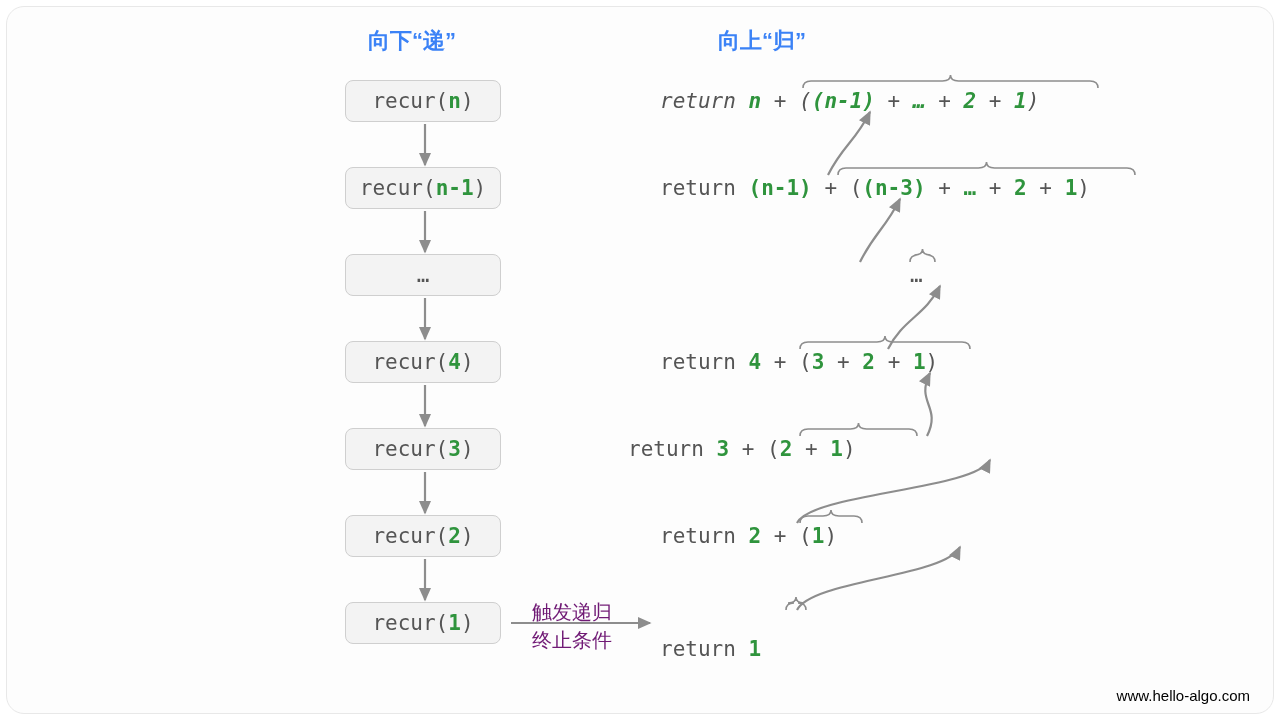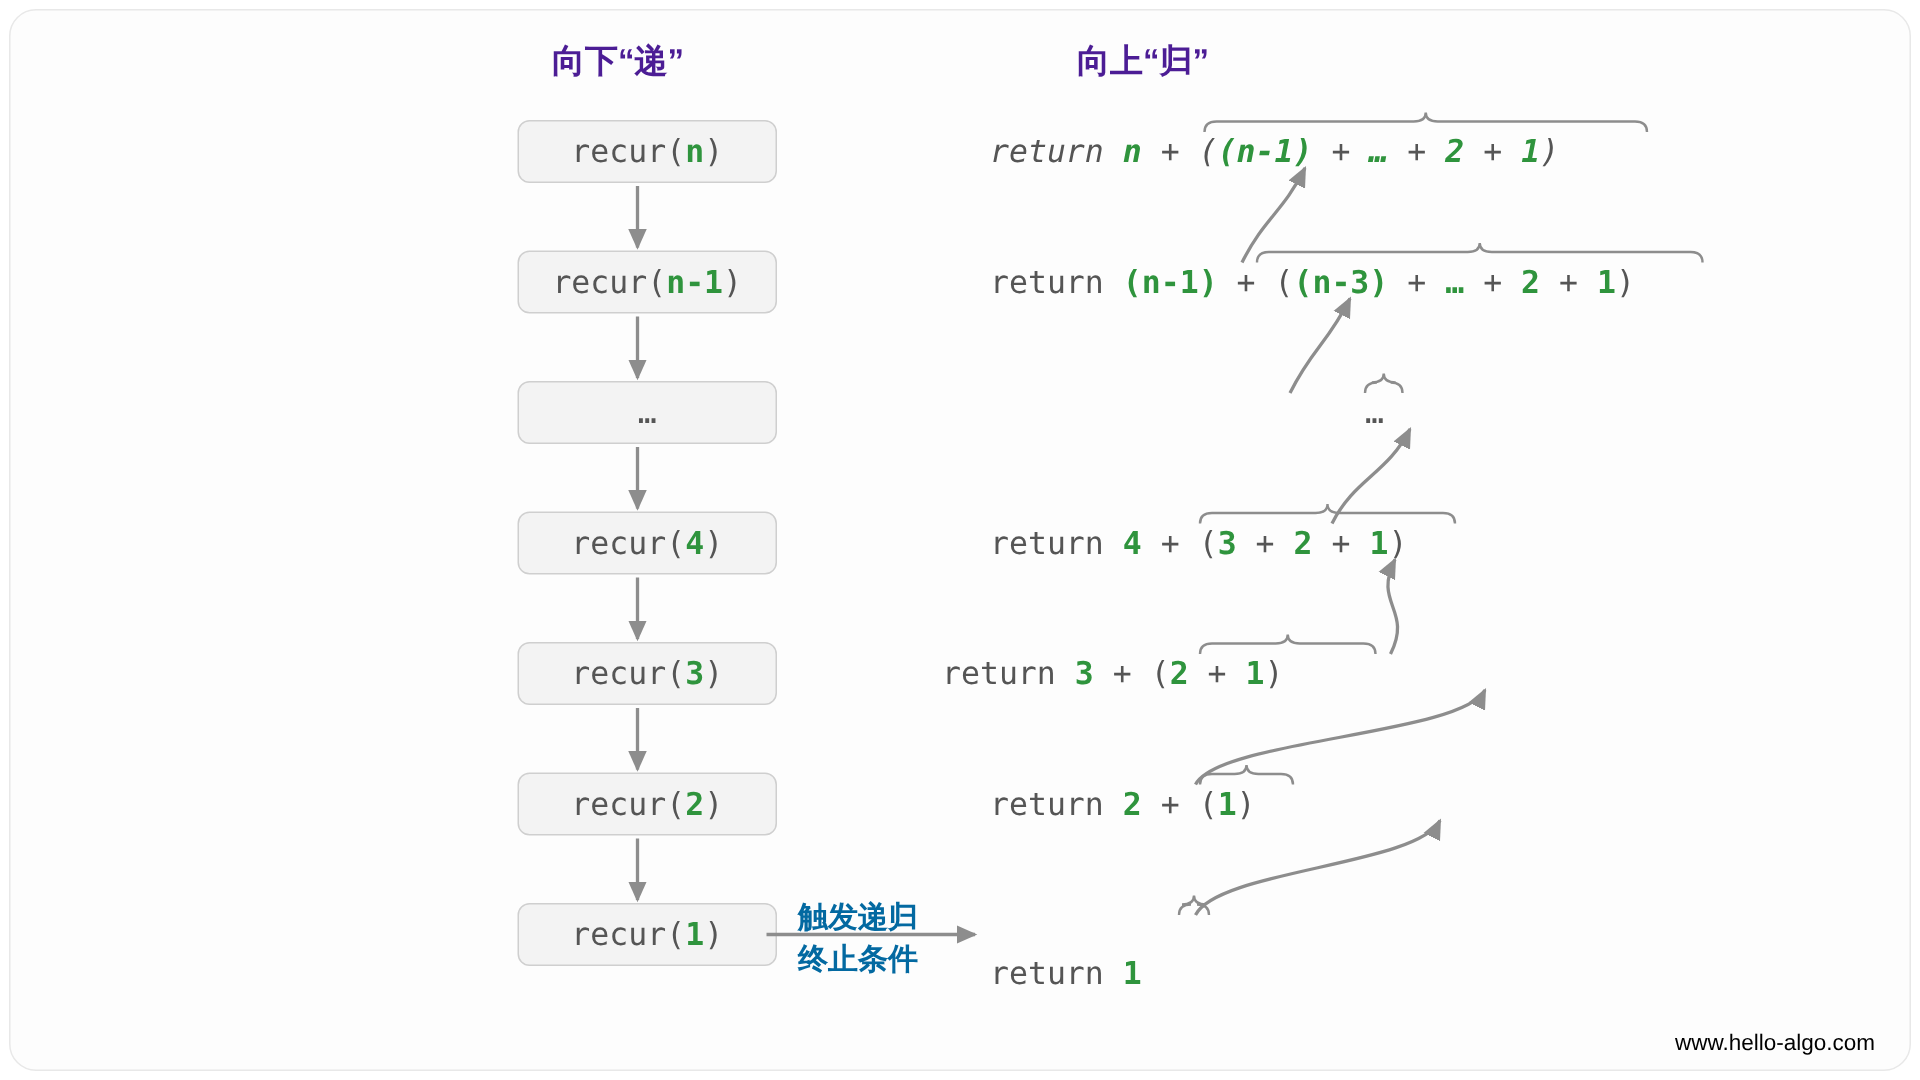--- a/index.html
+++ b/index.html
@@ -12,43 +12,43 @@
   .frame {
     position: absolute; inset: 6px;
     border: 1px solid #e8e8e8;
     border-radius: 18px;
     background: #fdfdfd;
   }
   .heading {
     position: absolute;
     font-family: "PingFang SC", "Microsoft YaHei", sans-serif;
     font-size: 22px; font-weight: 600;
-    color: #4c1d95;
+    color: #3b82f6;
   }
   .call-box {
     position: absolute;
-    width: 173px; height: 42px;
+    width: 156px; height: 42px;
     border: 1px solid #cfcfcf;
     background: #f3f3f3;
     border-radius: 8px;
     display: flex; align-items: center; justify-content: center;
     font-size: 21px; color: #555;
   }
   .g { color: #2f943d; font-weight: 700; }
   .gr { color: #555; }
   .ret {
     position: absolute;
     font-size: 21px; color: #555;
     white-space: nowrap;
   }
   .note {
     position: absolute;
     font-family: "PingFang SC", "Microsoft YaHei", sans-serif;
-    font-size: 20px; font-weight: 700;
-    color: #0369a1; line-height: 1.4;
+    font-size: 20px; font-weight: 400;
+    color: #701a75; line-height: 1.4;
     text-align: left;
   }
   .watermark {
     position: absolute; right: 30px; bottom: 16px;
     font-family: sans-serif; font-size: 15px;
     color: #000000;
   }
   svg.overlay { position:absolute; inset:0; width:1280px; height:720px; pointer-events:none; }
 </style>
 </head>

